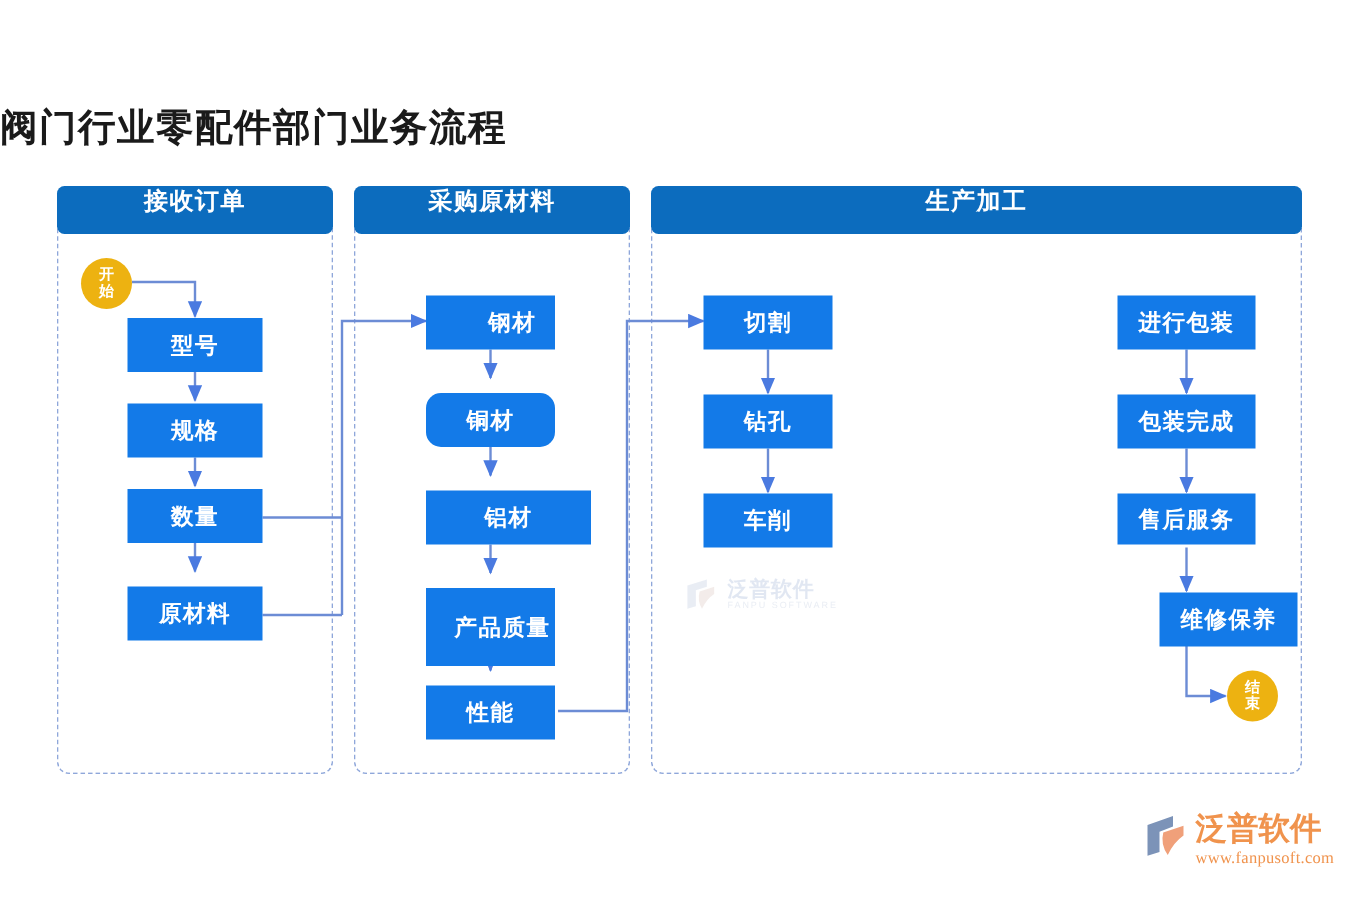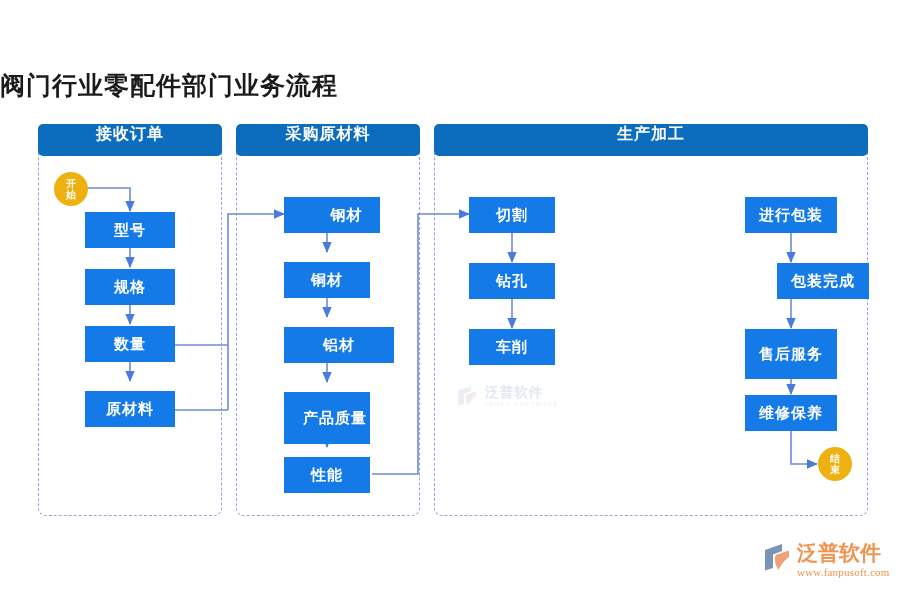--- a/index.html
+++ b/index.html
@@ -239,24 +239,24 @@
   <div class="node" style="left:85px; top:269px; width:90px; height:36px;text-align:right;">
     <span>规格</span>
   </div>
   <div class="node" style="left:85px; top:326px; width:90px; height:36px;">
     <span>数量</span>
   </div>
   <div class="node" style="left:85px; top:391px; width:90px; height:36px;">
     <span>原材料</span>
   </div>
 
-  <div class="node" style="left:284px; top:197px; width:96px; height:36px;padding-left:29px;">
+  <div class="node" style="left:284px; top:197px; width:86px; height:36px;padding-left:29px;">
     <span>钢材</span>
   </div>
-  <div class="node" style="left:284px; top:262px; width:86px; height:36px;">
+  <div class="node" style="left:284px; top:262px; width:86px; height:36px;border-radius:10px;">
     <span>铜材</span>
   </div>
   <div class="node" style="left:284px; top:327px; width:110px; height:36px;">
     <span>铝材</span>
   </div>
   <div class="node" style="left:284px; top:392px; width:86px; height:52px;padding-left:16px;">
     <span>产品质量</span>
   </div>
   <div class="node" style="left:284px; top:457px; width:86px; height:36px;">
     <span>性能</span>
@@ -268,27 +268,27 @@
   <div class="node" style="left:469px; top:263px; width:86px; height:36px;">
     <span>钻孔</span>
   </div>
   <div class="node" style="left:469px; top:329px; width:86px; height:36px;">
     <span>车削</span>
   </div>
 
   <div class="node" style="left:745px; top:197px; width:92px; height:36px;">
     <span>进行包装</span>
   </div>
-  <div class="node" style="left:745px; top:263px; width:92px; height:36px;margin-left:32px;">
+  <div class="node" style="left:745px; top:263px; width:92px; height:36px;">
     <span>包装完成</span>
   </div>
-  <div class="node" style="left:745px; top:329px; width:92px; height:50px;">
+  <div class="node" style="left:745px; top:329px; width:92px; height:34px;">
     <span>售后服务</span>
   </div>
-  <div class="node" style="left:745px; top:395px; width:92px; height:36px;">
+  <div class="node" style="left:773px; top:395px; width:92px; height:36px;">
     <span>维修保养</span>
   </div>
 
   <div class="watermark">
     <svg width="26" height="26" viewBox="0 0 32 32">
       <path d="M4 9 L20 4 L20 10 L11 13 L11 26 L4 28 Z" fill="#b9c6dd"></path>
       <path d="M14 14 L26 10 L26 16 Q20 20 16 28 Q12 22 14 14 Z" fill="#d9c3bd"></path>
     </svg>
     <div class="wm-text">
       <div class="wm-cn">泛普软件</div>

